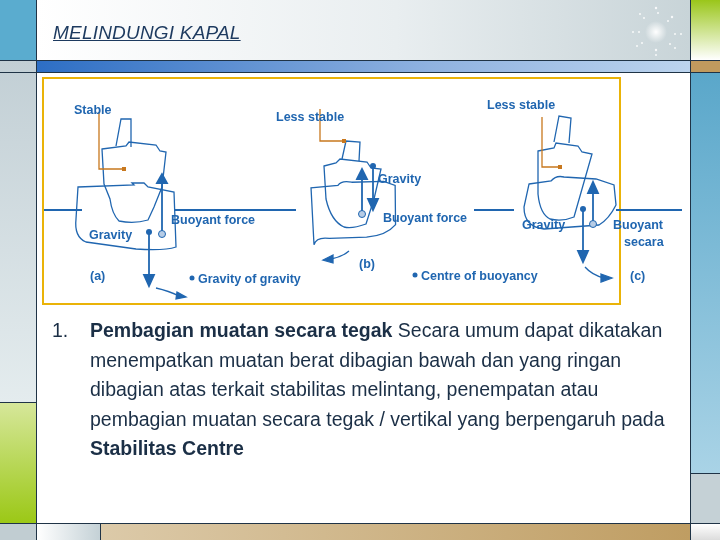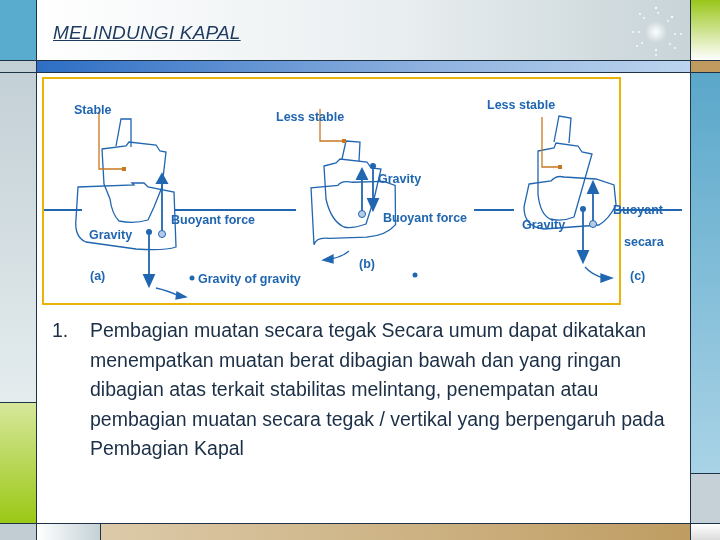--- a/index.html
+++ b/index.html
@@ -25,21 +25,21 @@
   
   #bs-left { left:37px; top:524px; width:63px; height:16px; background:linear-gradient(90deg,#ffffff,#c4d1d6); }
   #bs-tan { left:101px; top:524px; width:589px; height:16px; background:linear-gradient(90deg,#dccaa9,#bf9d62); }
   
   #figure { left:42px; top:77px; width:579px; height:228px; border:2px solid #eab308; background:#fff; box-sizing:border-box; }
   .lbl { position:absolute; font-size:12.5px; font-weight:bold; color:#2066b0; white-space:nowrap; }
   
   #body-text { left:52px; top:316px; width:640px; font-size:19.5px; line-height:29.5px; color:#1b2f46; }
   #body-text .num { position:absolute; left:0; top:0; }
   #body-text .para { margin-left:38px; text-indent:0; }
-  b { font-weight:normal; }
+  b { font-weight:bold; }
 </style>
 </head>
 <body>
 
 <div class="abs" id="lc-top"></div>
 <div class="abs" id="lc-mid"></div>
 <div class="abs" id="lc-green"></div>
 <div class="abs" id="lc-bot"></div>
 
 <div class="abs" id="header"></div>
@@ -168,28 +168,29 @@
 
   <span class="lbl" style="left:30px;top:24px">Stable</span>
   <span class="lbl" style="left:232px;top:31px">Less stable</span>
   <span class="lbl" style="left:443px;top:19px">Less stable</span>
 
   <span class="lbl" style="left:45px;top:149px">Gravity</span>
   <span class="lbl" style="left:127px;top:134px">Buoyant force</span>
   <span class="lbl" style="left:334px;top:93px">Gravity</span>
   <span class="lbl" style="left:339px;top:132px">Buoyant force</span>
   <span class="lbl" style="left:478px;top:139px">Gravity</span>
-  <span class="lbl" style="left:569px;top:124px">Buoyant</span>
+  <span class="lbl" style="left:569px;top:139px">Buoyant</span>
   <span class="lbl" style="left:580px;top:156px">secara</span>
 
   <span class="lbl" style="left:46px;top:190px">(a)</span>
   <span class="lbl" style="left:315px;top:178px">(b)</span>
   <span class="lbl" style="left:586px;top:190px">(c)</span>
 
   <span class="lbl" style="left:154px;top:193px">Gravity of gravity</span>
+  <span class="lbl" style="left:377px;top:190px">Centre of buoyancy</span>
 </div>
 
 <div class="abs" id="body-text">
   <span class="num">1.</span>
   <div class="para">
-    <b>Pembagian muatan secara tegak</b><span> Secara umum dapat dikatakan menempatkan muatan berat dibagian bawah dan yang ringan dibagian atas terkait stabilitas melintang, penempatan atau pembagian muatan secara tegak / vertikal yang berpengaruh pada </span><b>Pembagian Kapal</b>
+    <b>Pembagian muatan secara tegak</b><span> Secara umum dapat dikatakan menempatkan muatan berat dibagian bawah dan yang ringan dibagian atas terkait stabilitas melintang, penempatan atau pembagian muatan secara tegak / vertikal yang berpengaruh pada </span><b>Stabilitas Centre</b>
   </div>
 </div>
 
 </body></html>

